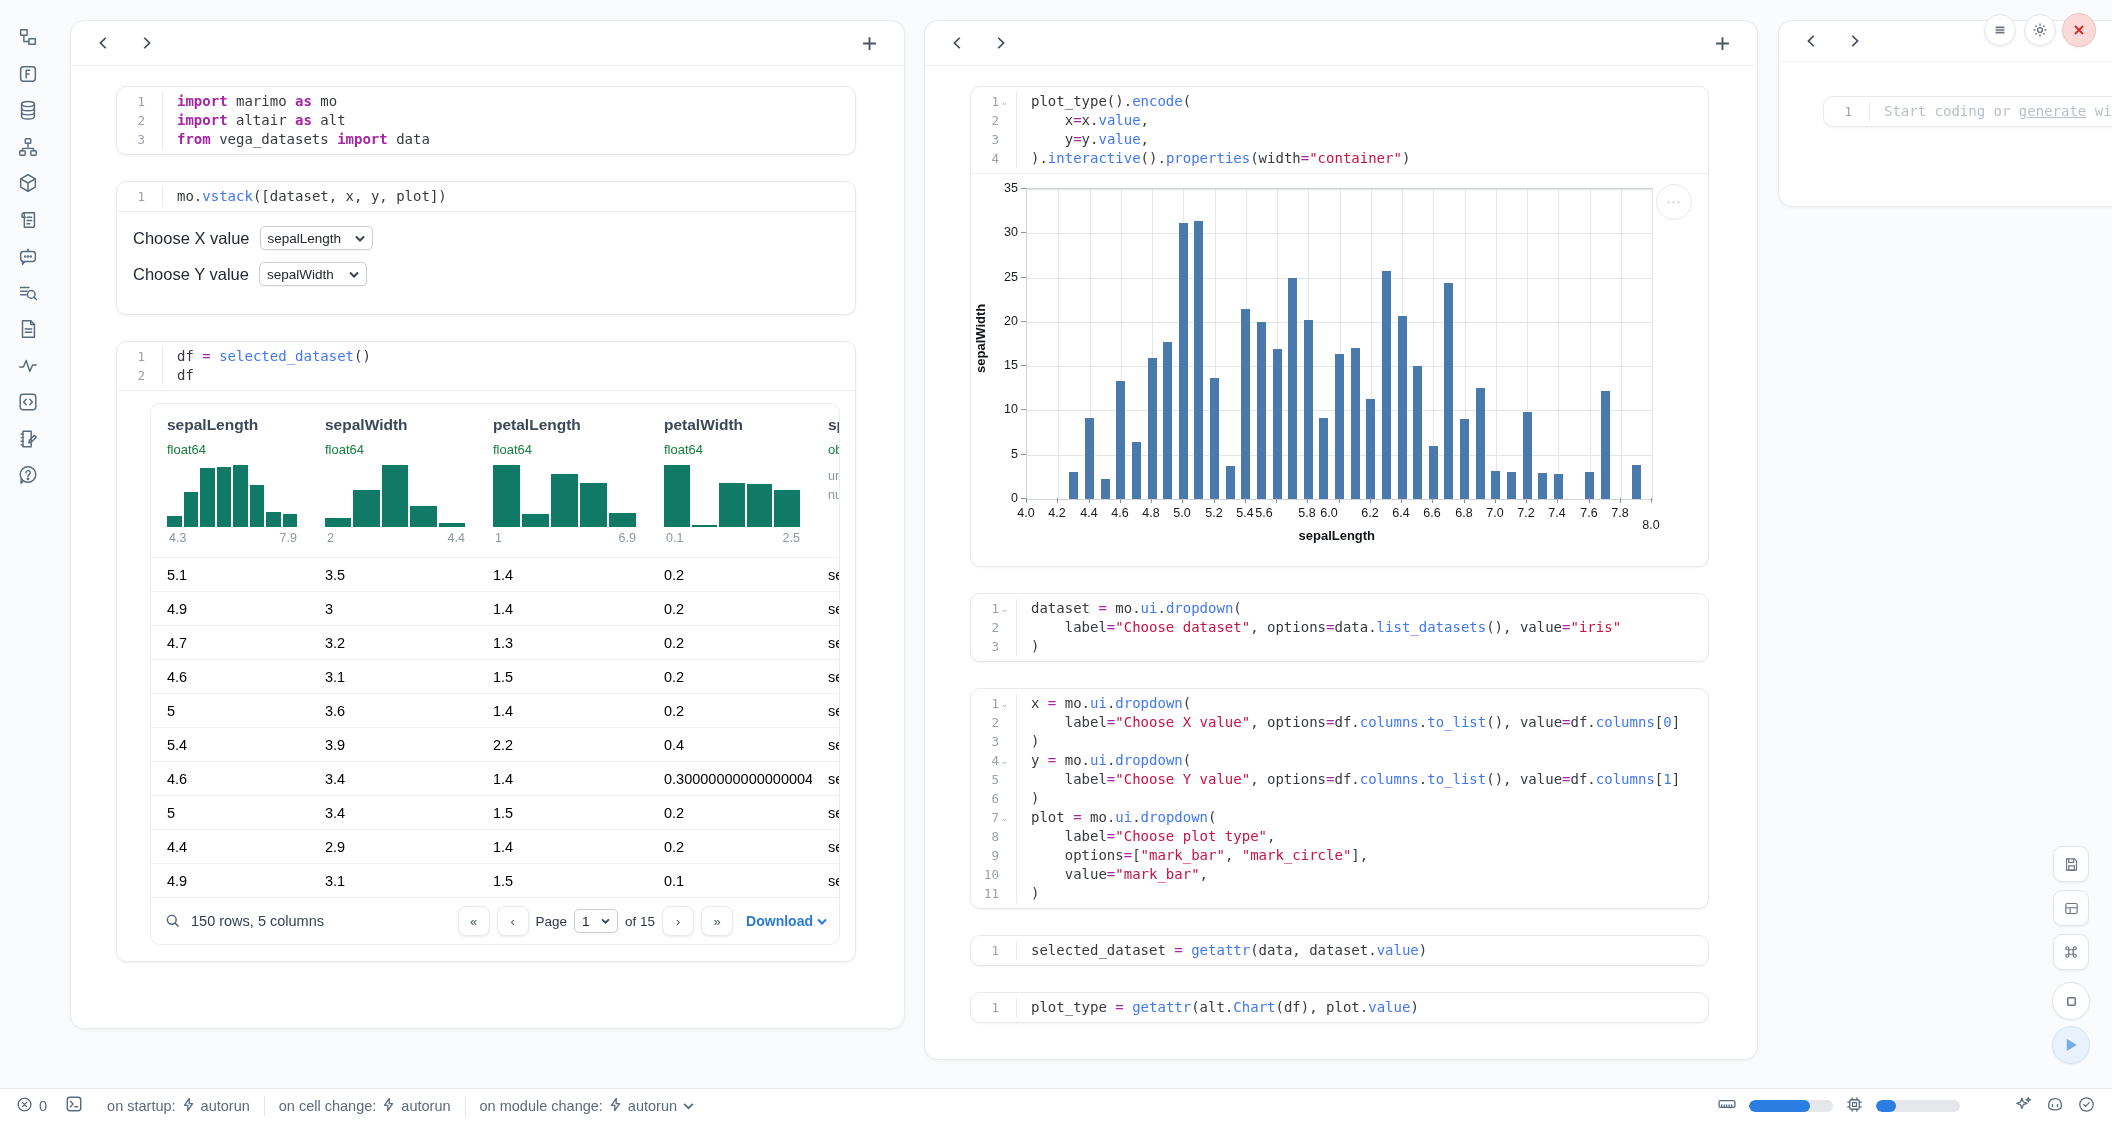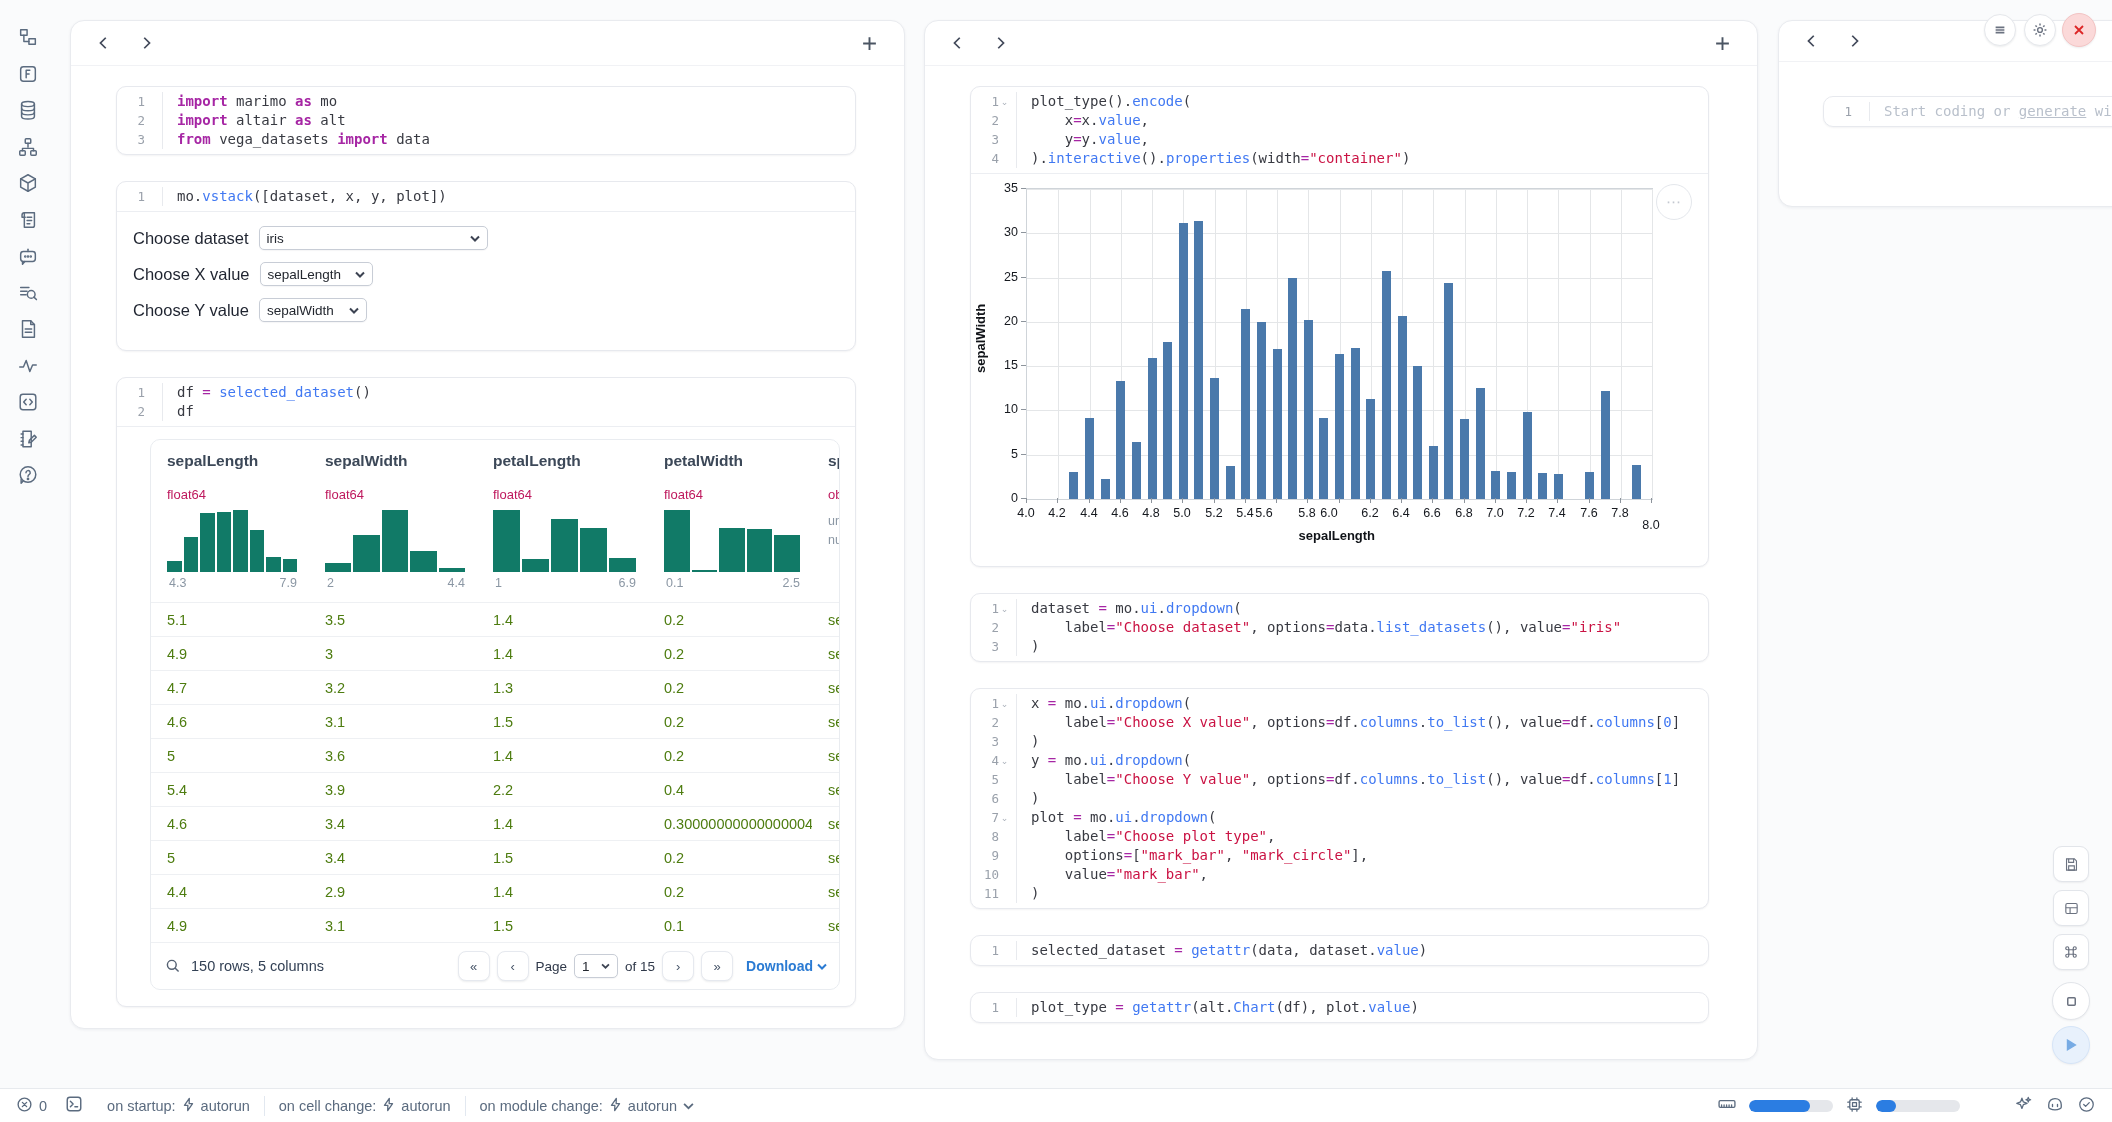--- a/index.html
+++ b/index.html
@@ -32,27 +32,27 @@
   .mselect{height:24px;border:1px solid #c8cdd6;border-radius:5px;background:#fff;display:flex;align-items:center;justify-content:space-between;padding:0 7px;box-sizing:border-box;cursor:pointer;box-shadow:0 1px 1px rgba(15,23,42,.04);}
   .mselect span{font-size:13.5px;color:#23272f;}
   .mselect svg{stroke:#3c4352;stroke-width:2;fill:none;margin-left:8px;}
   
   .tbl-wrap{margin:12px 17px 16px 33px;border:1px solid #e9ecf0;border-radius:10px;overflow:hidden;width:690px;box-sizing:border-box;}
   .tbl-scroll{overflow:hidden;width:100%;}
   .tbl{width:722px;}
   .tbl-head{display:flex;}
   .tbl-col{box-sizing:border-box;padding:12px 10px 6px 16px;flex:0 0 auto;}
   .col-name{font-size:15.5px;font-weight:bold;color:#3c4858;}
-  .col-type{font-size:13px;color:#be185d;margin-top:17px;}
+  .col-type{font-size:13px;color:#15803d;margin-top:8px;}
   .hist{height:62px;margin-top:8px;display:flex;align-items:flex-end;}
   .hist .hbar{flex:1;margin-right:2px;background:#117a67;}
   .hist-range{display:flex;justify-content:space-between;font-size:12.5px;color:#8b97a4;padding:4px 2px 6px 2px;}
   .col-meta{font-size:12.5px;color:#8b97a4;margin-top:10px;line-height:19px;}
   .tbl-row{display:flex;border-top:1px solid #eef0f3;height:33px;align-items:center;}
-  .tbl-cell{box-sizing:border-box;padding-left:16px;font-size:14.5px;color:#4d7c0f;flex:0 0 auto;white-space:nowrap;overflow:hidden;}
+  .tbl-cell{box-sizing:border-box;padding-left:16px;font-size:14.5px;color:#000000;flex:0 0 auto;white-space:nowrap;overflow:hidden;}
   .tbl-footer{border-top:1px solid #eef0f3;height:46px;display:flex;align-items:center;padding:0 12px 0 14px;}
   .tbl-summary{font-size:14.5px;color:#334155;margin-left:10px;}
   .pager{margin-left:auto;display:flex;align-items:center;gap:7px;}
   .pg-btn{width:30px;height:28px;border:1px solid #e6e9ef;border-radius:8px;background:#fff;box-shadow:0 1px 2px rgba(15,23,42,.08);display:flex;align-items:center;justify-content:center;color:#475569;font-size:13px;cursor:pointer;}
   .pg-txt{font-size:13.5px;color:#30394a;}
   .page-select{width:44px;height:24px;}
   .dl-link{font-size:14px;color:#2b7bd3;font-weight:bold;display:flex;align-items:center;gap:4px;margin-left:6px;cursor:pointer;}
   .dl-link svg{stroke:#2b7bd3;stroke-width:2;fill:none;}
   
   .chart-out{position:relative;height:392px;}
@@ -237,29 +237,20 @@
           <div class="code-row">
             <div class="gutter">
               <span class="lnum">1</span>
               <span class="fold"></span>
             </div>
             <div class="code-line"><span class="tk-p">mo.</span><span class="tk-f">vstack</span><span class="tk-p">([dataset, x, y, plot])</span></div>
           </div>
         </div>
         <div class="cell-output">
           <div class="controls">
-            <div class="ctl-row">
-              <span class="ctl-label">Choose dataset</span>
-              <div class="mselect" style="width: 229px;">
-                <span>iris</span>
-                <svg width="10" height="7" viewBox="0 0 10 7">
-                  <path d="M1 1.5l4 4 4-4"></path>
-                </svg>
-              </div>
-            </div>
             <div class="ctl-row">
               <span class="ctl-label">Choose X value</span>
               <div class="mselect" style="width: 113px;">
                 <span>sepalLength</span>
                 <svg width="10" height="7" viewBox="0 0 10 7">
                   <path d="M1 1.5l4 4 4-4"></path>
                 </svg>
               </div>
             </div>
             <div class="ctl-row">

